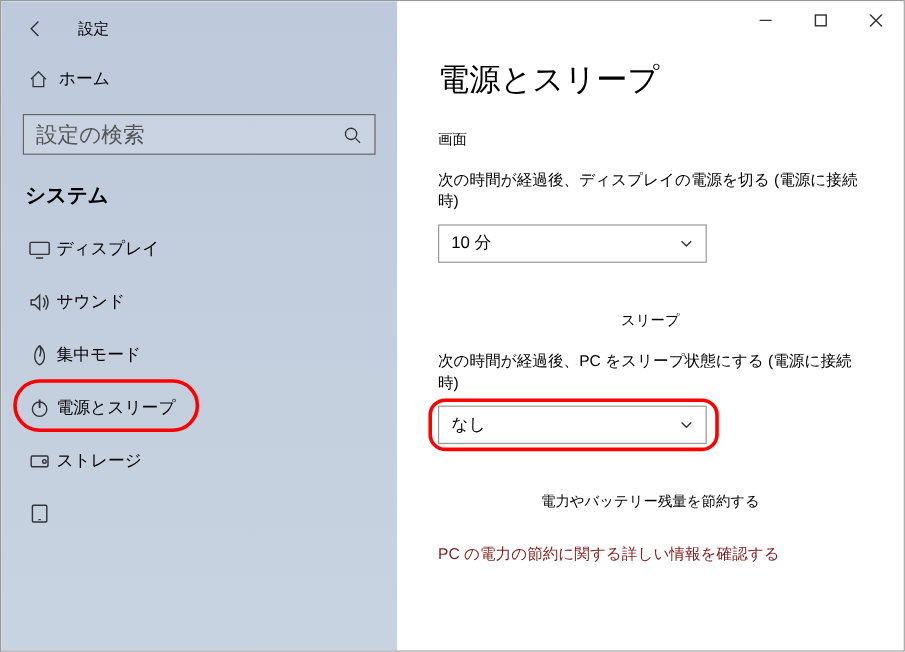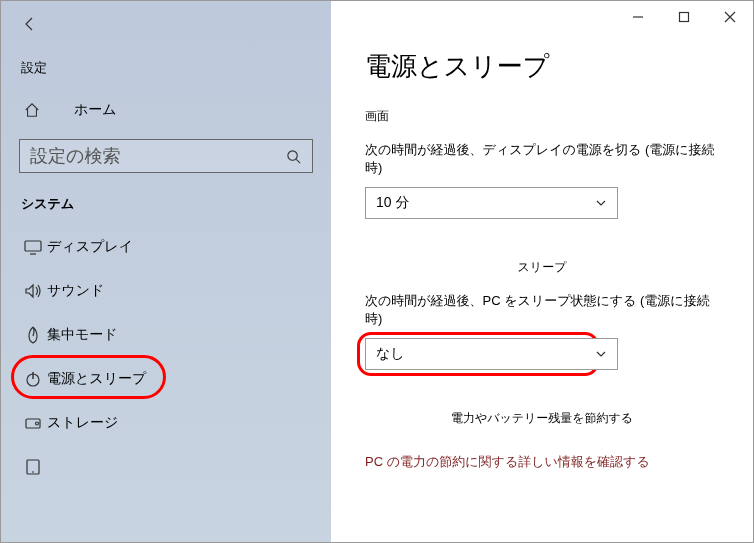--- a/index.html
+++ b/index.html
@@ -7,34 +7,34 @@
     
     .sidebar {
       width: 330px;
       height: 100%;
       background: linear-gradient(to bottom, rgba(150,170,200,0.4), rgba(170,190,210,0.35));
       background-color: #d8dfe8;
       padding: 0;
       position: relative;
     }
     
-    .titlebar-row { display: flex; align-items: flex-start; padding: 14px 24px 10px 20px; gap: 26px; flex-direction: column; }
+    .titlebar-row { display: flex; align-items: flex-end; padding: 14px 7px 10px 20px; gap: 26px; }
     .back-arrow { width: 18px; height: 18px; display:flex; align-items:center; justify-content:center; cursor:pointer; }
     .title-text { font-size: 13px; }
     
-    .home-row { display:flex; align-items:center; gap: 33px; padding: 14px 22px 14px 22px; cursor:pointer; }
+    .home-row { display:flex; align-items:center; gap: 8px; padding: 14px 22px 14px 22px; cursor:pointer; }
     .home-icon { width: 18px; height: 18px; display:flex; align-items:center; justify-content:center; }
     .home-label { font-size: 14px; }
     
     .search-box { margin: 6px 18px 18px 18px; border: 1px solid #666; height: 34px; display:flex; align-items:center; padding: 0 10px; background: rgba(255,255,255,0.15); }
     .search-input { flex:1; background: transparent; border:none; outline:none; font-size:18px; color:#333; }
     .search-input::placeholder { color:#555; }
     .search-icon { width:18px; height:18px; display:flex; align-items:center; justify-content:center; }
     
-    .category-label { padding: 4px 20px 12px 20px; font-size: 13px; font-weight: bold; }
+    .category-label { padding: 4px 20px 12px 20px; font-size: 17px; font-weight: bold; }
     
     .nav-list { list-style:none; }
     .nav-item { display:flex; align-items:center; gap: 4px; padding: 12px 22px; cursor:pointer; font-size:14px; position:relative; }
     .nav-icon { width:20px; height:20px; display:flex; align-items:center; justify-content:center; flex-shrink:0; }
 
     .highlight-ring { border: 3px solid #ff0000; border-radius: 22px; position:absolute; pointer-events:none; }
     .ring-nav { left: 10px; top: -2px; width: 155px; height: 44px; }
     
     .main {
       flex: 1;
@@ -45,21 +45,21 @@
       position: relative;
     }
     .window-controls { position:absolute; top:0; right:0; display:flex; }
     .win-btn { width:46px; height:32px; display:flex; align-items:center; justify-content:center; cursor:pointer; }
     
     .content { padding: 48px 34px 0 34px; }
     .page-title { font-size: 26px; font-weight: 400; margin-bottom: 24px; }
     .section-title { font-size: 12px; font-weight: 400; margin-bottom: 16px; margin-top: 8px; }
     .section-title.later { margin-top: 40px; text-align: center; }
     .field-label { font-size: 13px; margin-bottom: 10px; }
-    .dropdown { border: 1px solid #999; width: 253px; height: 32px; display:flex; align-items:center; justify-content:space-between; padding: 10px 10px; font-size: 14px; cursor:pointer; background:#fff; position:relative; }
+    .dropdown { border: 1px solid #999; width: 224px; height: 32px; display:flex; align-items:center; justify-content:space-between; padding: 10px 10px; font-size: 14px; cursor:pointer; background:#fff; position:relative; }
     .chev { width:12px; height:12px; display:flex; align-items:center; justify-content:center; }
     
     .ring-dropdown { position: relative; }
     .ring-dropdown .highlight-ring { left: -8px; top: -6px; width: 242px; height: 44px; border-radius: 14px; }
     
     .help-text { font-size: 13px; color: #666; margin-top: 6px; line-height:1.5; }
     .link { color: #7f1d1d; font-size: 13px; cursor:pointer; display:inline-block; margin-top:10px; }
     
     svg { stroke: #333; stroke-width: 1.2; fill: none; }
   </style>

